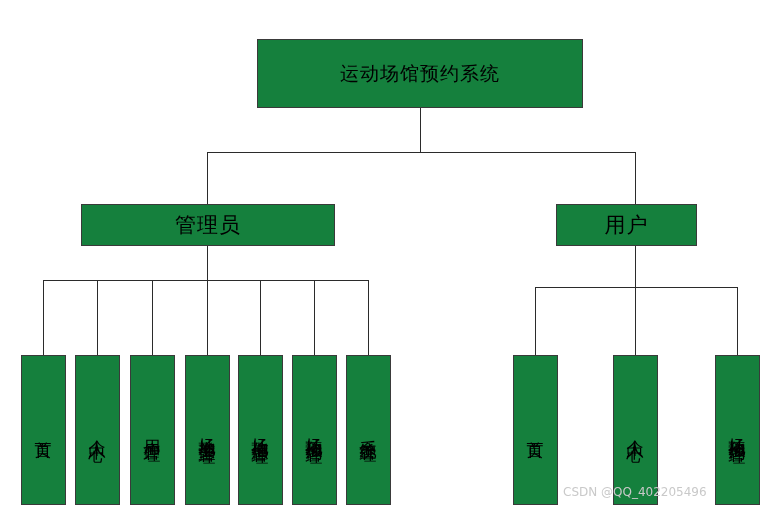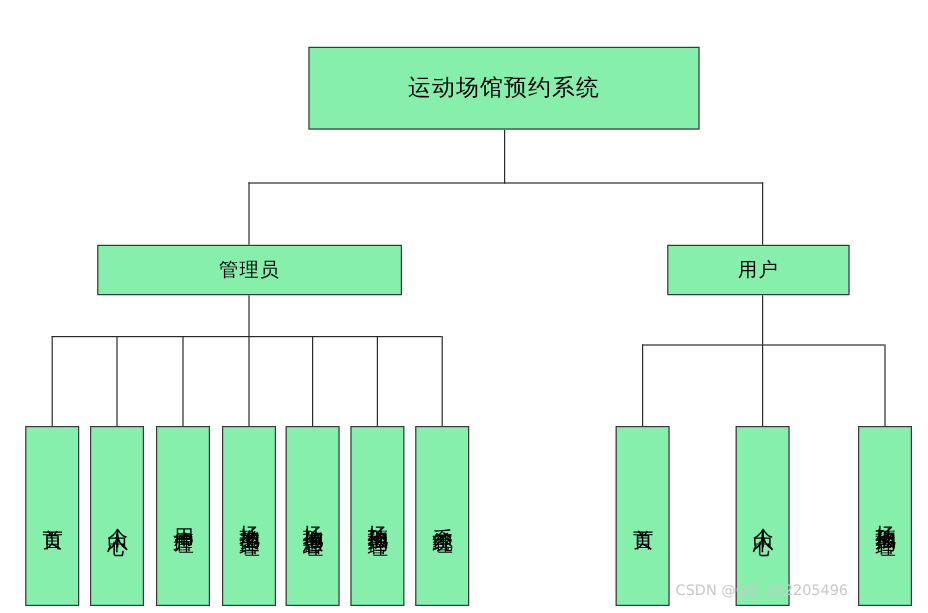--- a/index.html
+++ b/index.html
@@ -15,21 +15,21 @@
     position: relative;
     width: 773px;
     height: 511px;
     background: #ffffff;
     overflow: hidden;
   }
   
   .node {
     position: absolute;
     box-sizing: border-box;
-    background: #86efac;
+    background: #15803d;
     border: 1px solid #3a3a3a;
     display: flex;
     align-items: center;
     justify-content: center;
     color: #000000;
   }
   
   .node::after {
     content: "";
     position: absolute;
@@ -58,31 +58,31 @@
   #node-root .node-label {
     font-size: 19px;
     letter-spacing: 1px;
   }
   
   .node-level2 {
     top: 204px;
     height: 42px;
   }
   .node-level2 .node-label {
-    font-size: 16px;
+    font-size: 21px;
     letter-spacing: 1px;
     text-align: right;
   }
   #node-admin {
     left: 81px;
     width: 254px;
   }
   #node-user {
     left: 556px;
-    width: 152px;
+    width: 141px;
   }
   
   .node-leaf {
     top: 355px;
     height: 150px;
     width: 45px;
     align-items: center;
     justify-content: center;
   }
   .node-leaf .node-label {

